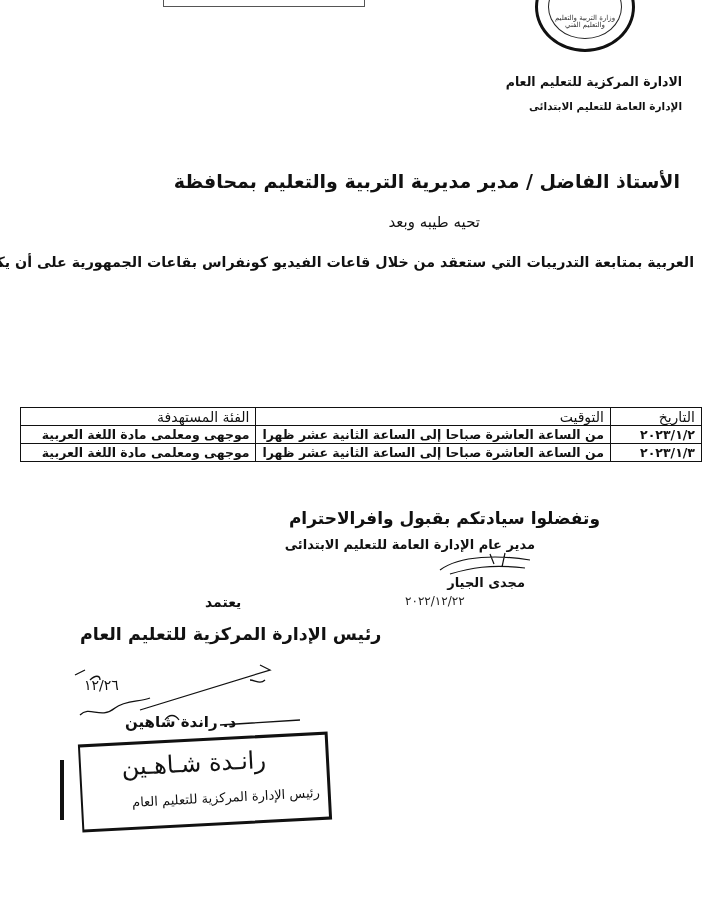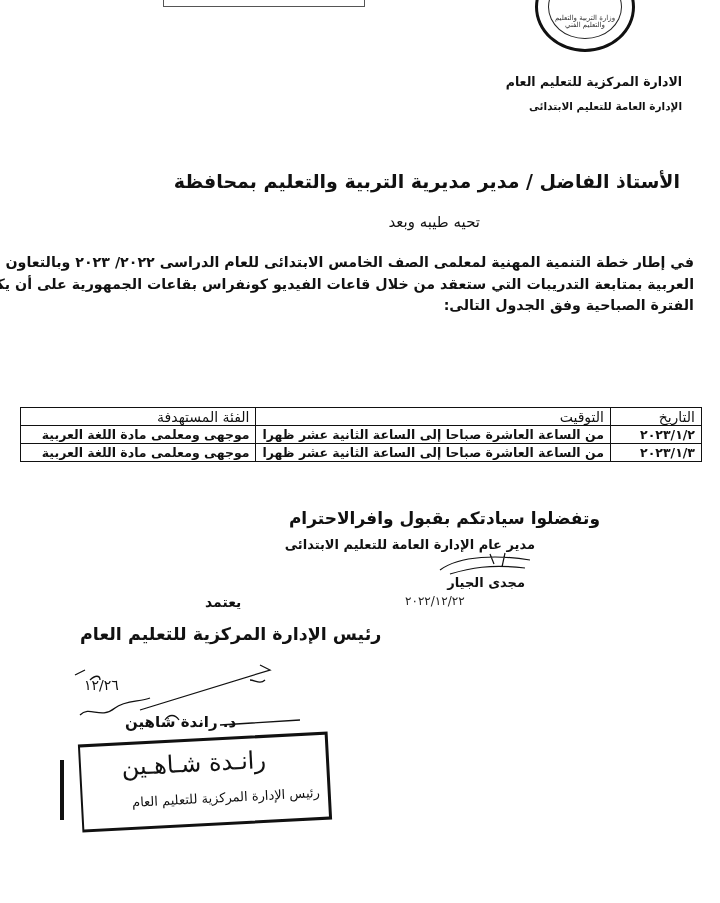--- a/index.html
+++ b/index.html
@@ -70,23 +70,21 @@
   <div class="seal-inner">وزارة التربية والتعليم والتعليم الفني</div>
 </div>
 
 <div class="abs rtl org1">الادارة المركزية للتعليم العام</div>
 <div class="abs rtl org2">الإدارة العامة للتعليم الابتدائى</div>
 
 <div class="abs rtl addressee">الأستاذ الفاضل / مدير مديرية التربية والتعليم بمحافظة</div>
 <div class="abs rtl greeting">تحيه طيبه وبعد</div>
 
 <div class="abs rtl para">
-  <div>في إطار خطة التنمية المهنية لمعلمى الصف الخامس الابتدائى للعام الدراسى ٢٠٢٢/ ٢٠٢٣ وبالتعاون</div>
   <div>العربية بمتابعة التدريبات التي ستعقد من خلال قاعات الفيديو كونفراس بقاعات الجمهورية على أن يكون</div>
-  <div>الفترة الصباحية وفق الجدول التالى:</div>
 </div>
 
 <div class="abs tbl">
   <table>
     <tbody>
         <tr class="hdr">
       <td class="c-date">التاريخ</td>
       <td class="c-time">التوقيت</td>
       <td class="c-target">الفئة المستهدفة</td>
     </tr>

